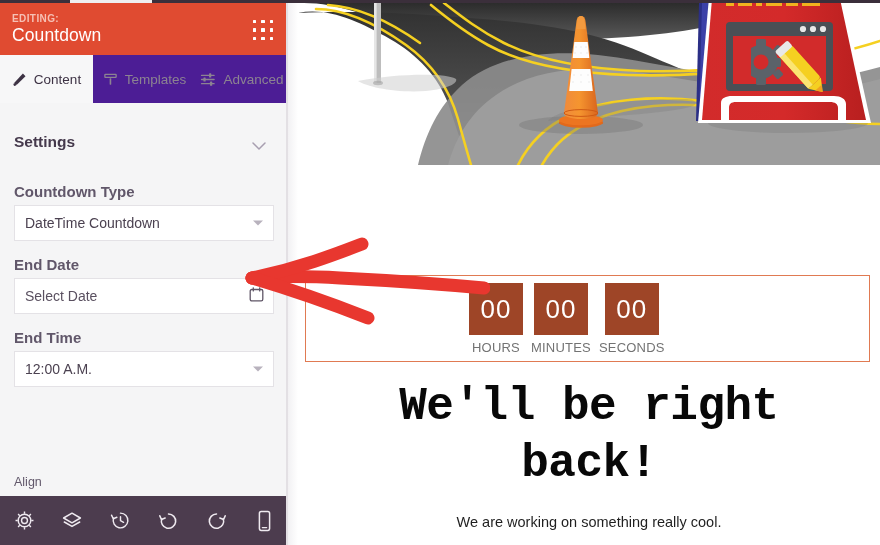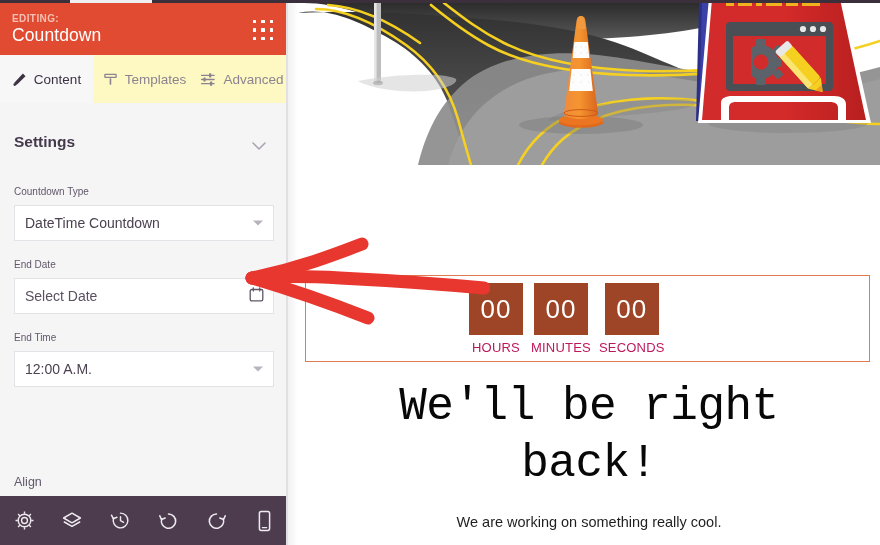--- a/index.html
+++ b/index.html
@@ -30,36 +30,36 @@
   .panel-head .title{
     position:absolute;left:12px;top:22px;font-size:17.5px;color:#ffffff;font-weight:400;
     letter-spacing:.1px;
   }
   .grid-icon{position:absolute;right:14px;top:16px;width:22px;height:22px;cursor:pointer;
     display:grid;grid-template-columns:repeat(3,1fr);grid-template-rows:repeat(3,1fr);gap:3px;}
   .grid-icon i{display:block;width:3.5px;height:3.5px;border-radius:.5px;background:#fff;
     justify-self:center;align-self:center;}
 
   
-  .tabs{position:absolute;left:0;top:52px;width:288px;height:48px;background:#fef9c3;display:flex;}
+  .tabs{position:absolute;left:0;top:52px;width:288px;height:48px;background:#4c1d95;display:flex;}
   .tab{display:flex;align-items:center;gap:7px;height:48px;font-size:13.5px;color:#8c8391;
     padding:0 0 0 0;cursor:pointer;justify-content:center;}
   .tab.active{background:#f7f7f8;color:#3d3244;font-weight:400;}
   .tab-content{width:93px;}
   .tab-templates{width:103px;}
   .tab-advanced{width:92px;}
   .tab svg{display:block;}
 
   
   .pbody{position:absolute;left:0;top:100px;width:288px;height:396px;background:#f5f5f6;overflow:hidden;}
   .sect-head{position:absolute;left:14px;top:30px;font-size:15.5px;color:#45394c;font-weight:700;}
   .sect-chev{position:absolute;right:22px;top:34px;cursor:pointer;}
 
   .field{position:absolute;left:14px;width:260px;}
-  .flabel{font-size:10px;color:#61576a;margin-bottom:6px;line-height:14px;}
+  .flabel{font-size:15px;color:#61576a;margin-bottom:6px;line-height:14px;font-weight:bold;}
   .fctrl{
     position:relative;height:36px;background:#fff;border:1px solid #e4e2e6;border-radius:0;
     display:flex;align-items:center;padding:0 10px;box-sizing:border-box;
     font-size:14px;color:#4b4150;
   }
   .fctrl .caret{
     position:absolute;right:10px;top:50%;transform:translateY(-50%);
     width:0;height:0;border-left:5px solid transparent;border-right:5px solid transparent;
     border-top:5px solid #b8b2bd;
   }
@@ -85,26 +85,26 @@
     position:absolute;left:7px;top:272px;width:565px;height:87px;
     border:1px solid #e07a52;box-sizing:border-box;background:#fff;
   }
   .cd-row{position:absolute;left:163px;top:7px;display:flex;gap:8px;align-items:flex-start;}
   .cd-unit{display:flex;flex-direction:column;align-items:center;}
   .cd-num{
     width:54px;height:52px;background:#9e4527;color:#fff;
     display:flex;align-items:center;justify-content:center;
     font-size:26px;font-family:"Liberation Sans", sans-serif;letter-spacing:1px;
   }
-  .cd-lab{margin-top:5px;font-size:13px;color:#be185d;letter-spacing:.2px;}
+  .cd-lab{margin-top:5px;font-size:13px;color:#737373;letter-spacing:.2px;}
 
   
   .headline{
     position:absolute;left:20px;top:376px;width:542px;text-align:center;
-    font-family:"Liberation Mono", monospace;font-weight:normal;
+    font-family:"Liberation Mono", monospace;font-weight:bold;
     font-size:46px;line-height:57px;color:#080808;letter-spacing:-0.5px;
   }
   .subline{
     position:absolute;left:20px;top:511px;width:542px;text-align:center;
     font-size:14.5px;color:#1f1f1f;
   }
 
   
   .arrow-ann{position:absolute;left:240px;top:218px;width:250px;height:130px;z-index:40;
     pointer-events:none;}

